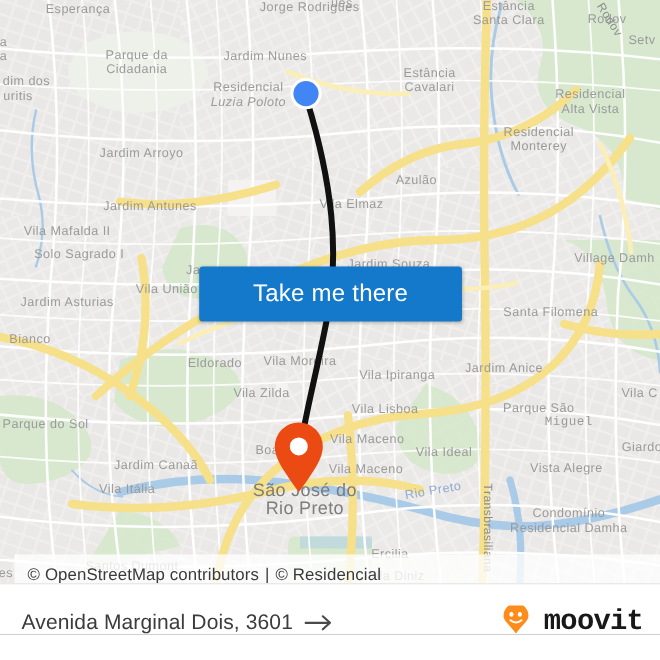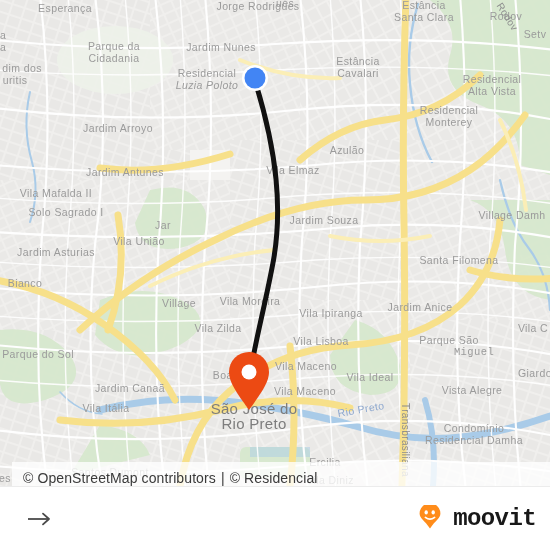--- a/index.html
+++ b/index.html
@@ -217,21 +217,21 @@
         <div class="maplabel" style="left: 125px; top: 172px;">Jardim Antunes</div>
         <div class="maplabel" style="left: 56px; top: 193px;">Vila Mafalda II</div>
         <div class="maplabel" style="left: 66px; top: 212px;">Solo Sagrado I</div>
         <div class="maplabel" style="left: 512px; top: 215px;">Village Damh</div>
         <div class="maplabel" style="left: 324px; top: 220px;">Jardim Souza</div>
         <div class="maplabel" style="left: 163px; top: 225px;">Jar</div>
         <div class="maplabel" style="left: 139px; top: 241px;">Vila União</div>
         <div class="maplabel" style="left: 56px; top: 252px;">Jardim Asturias</div>
         <div class="maplabel" style="left: 459px; top: 260px;">Santa Filomena</div>
         <div class="maplabel" style="left: 25px; top: 283px;">Bianco</div>
-        <div class="maplabel" style="left: 179px; top: 303px;">Village</div>
+        <div class="maplabel" style="left: 179px; top: 303px;">Eldorado</div>
         <div class="maplabel" style="left: 250px; top: 301px;">Vila Moreira</div>
         <div class="maplabel" style="left: 331px; top: 313px;">Vila Ipiranga</div>
         <div class="maplabel" style="left: 420px; top: 307px;">Jardim Anice</div>
         <div class="maplabel" style="left: 218px; top: 328px;">Vila Zilda</div>
         <div class="maplabel" style="left: 321px; top: 341px;">Vila Lisboa</div>
         <div class="maplabel" style="left: 449px; top: 340px;">Parque São</div>
         <div class="maplabel" style="left: 474px; top: 352px; font-family: Liberation Mono, monospace;">Miguel</div>
         <div class="maplabel" style="left: 533px; top: 328px;">Vila C</div>
         <div class="maplabel" style="left: 38px; top: 354px;">Parque do Sol</div>
         <div class="maplabel" style="left: 306px; top: 366px;">Vila Maceno</div>
@@ -260,30 +260,32 @@
       <g>
         <circle cx="255" cy="78" r="13" fill="#ffffff"></circle>
         <circle cx="255" cy="78" r="10.5" fill="#4285f4"></circle>
       </g>
       <g>
         <path d="M249 410 C 236 392, 229 382, 229 372 a20 20 0 1 1 40 0 c0 10 -7 20 -20 38 z" fill="#ec4a13"></path>
         <circle cx="249" cy="372" r="7.5" fill="#ffffff"></circle>
       </g>
     </svg>
 
+    <button id="take-me-there">Take me there</button>
 
     <div id="attrib">
       <span>© OpenStreetMap contributors</span>
       <span class="sep">|</span>
       <span>© Residencial</span>
     </div>
   </div>
 
   <div id="footer">
     <div id="route-summary">
+      <span>Avenida Marginal Dois, 3601</span>
       <span class="arrow">
         <svg width="26" height="14" viewBox="0 0 26 14" aria-hidden="true">
           <line x1="1" y1="7" x2="22" y2="7" stroke="#4a4a4a" stroke-width="1.8"></line>
           <polyline points="16,1.6 22,7 16,12.4" fill="none" stroke="#4a4a4a" stroke-width="1.8" stroke-linecap="round" stroke-linejoin="round"></polyline>
         </svg>
       </span>
     </div>
 
     <div id="moovit-logo">
       <span>

